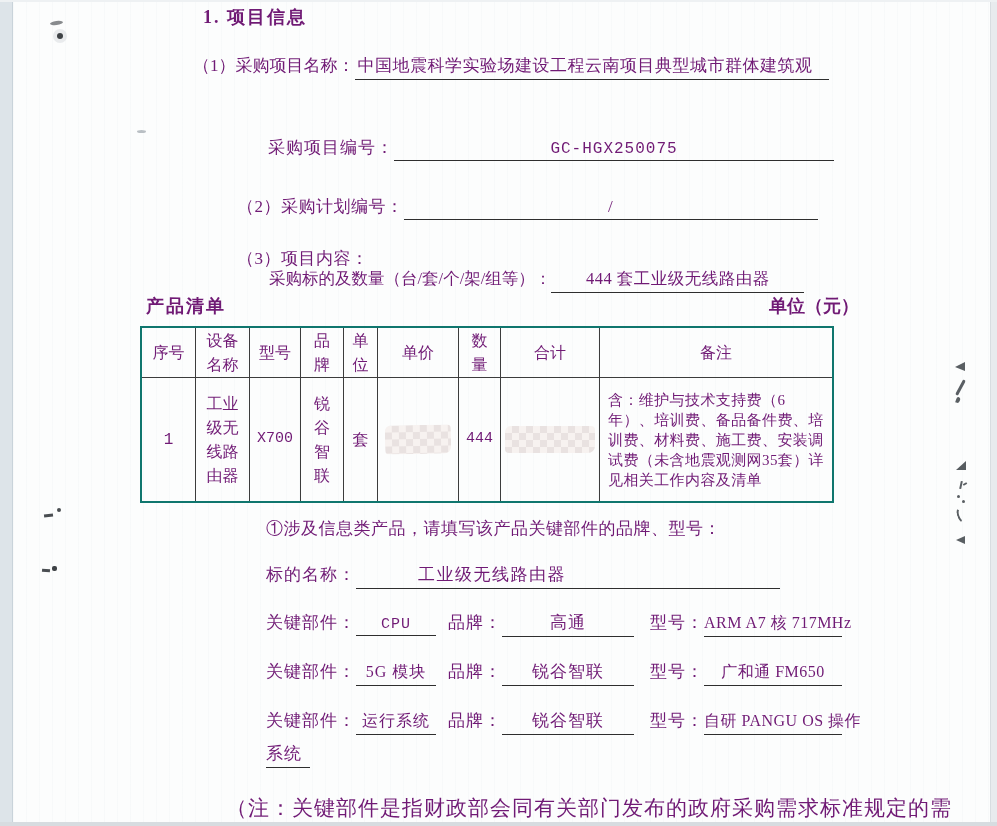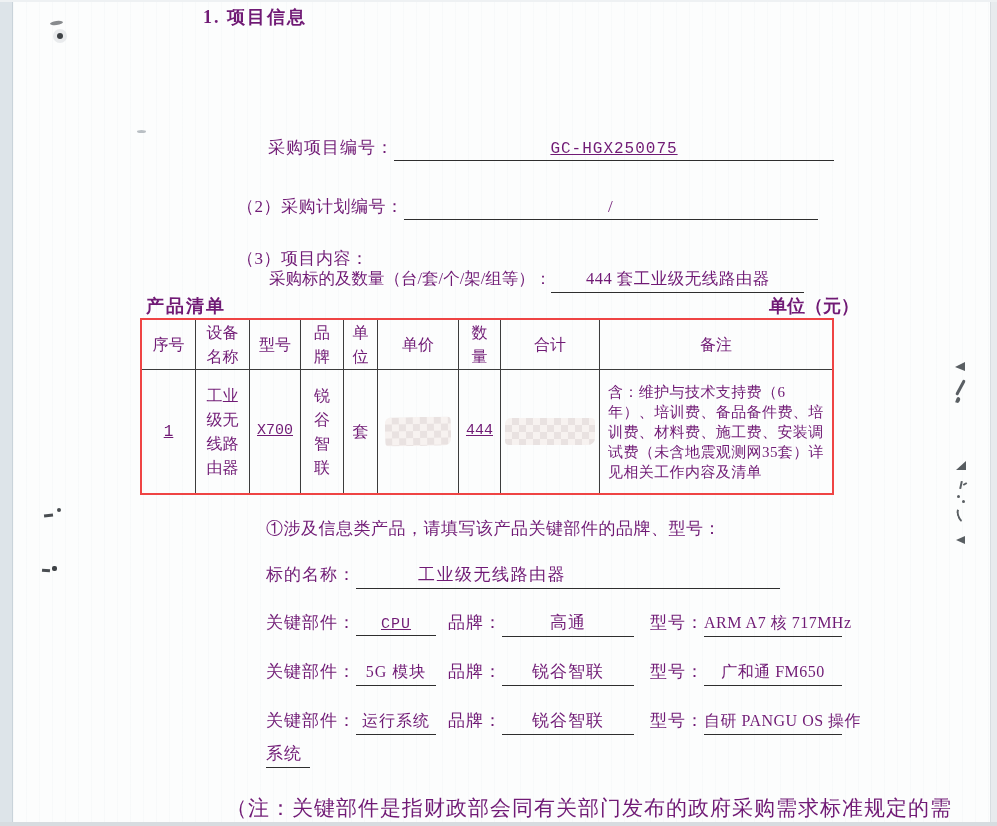--- a/index.html
+++ b/index.html
@@ -4,37 +4,37 @@
 <style>
   html,body{margin:0;padding:0;background:#fff;}
   .page{position:relative;width:997px;height:826px;overflow:hidden;background:#fcfdfd;
         font-family:"Liberation Serif","DejaVu Serif",serif;color:#701a75;}
   .stripes{position:absolute;inset:0;pointer-events:none;
         background:repeating-linear-gradient(90deg,rgba(173,190,200,0.06) 0 1px,rgba(255,255,255,0) 1px 13px);}
   .abs{position:absolute;}
   .flexrow{display:flex;align-items:baseline;}
   .u{border-bottom:1.6px solid #2e2e2e;padding-bottom:2px;}
   .center{text-align:center;}
-  .mono{font-family:"Liberation Mono","DejaVu Sans Mono",monospace;text-decoration:underline;}
+  .mono{font-family:"Liberation Mono","DejaVu Sans Mono",monospace;}
 
   .heading{left:203px;top:5px;font-size:18px;font-weight:bold;letter-spacing:2px;}
   .line1{left:193px;top:54px;width:636px;font-size:17px;}
   .line1 .val{flex:1;letter-spacing:0.5px;white-space:nowrap;padding-left:3px;}
   .line2{left:183px;top:99px;width:646px;font-size:17px;letter-spacing:1.5px;}
   .projno{left:268px;top:136px;font-size:17px;letter-spacing:1px;}
   .projno .val{width:440px;font-size:16px;letter-spacing:1px;}
   .planno{left:237px;top:195px;font-size:17px;letter-spacing:0.5px;}
   .planno .val{width:414px;}
   .content3{left:237px;top:247px;font-size:17px;letter-spacing:0.5px;}
   .qty{left:269px;top:268px;font-size:16.5px;}
   .qty .val{width:253px;letter-spacing:0.5px;}
   .plist{left:146px;top:294px;font-size:18px;font-weight:bold;letter-spacing:2px;}
   .unitnote{left:769px;top:294px;font-size:18px;font-weight:bold;}
 
-  .tbl{left:140px;top:318px;width:690px;border:2px solid #ef4444;display:grid;
+  .tbl{left:140px;top:326px;width:690px;border:2px solid #0f766e;display:grid;
        grid-template-columns:54px 54px 51px 43px 34px 81px 42px 99px 1fr;
        grid-template-rows:50px 123px;background:transparent;}
   .c{border-right:1.5px solid #3c3c3c;border-bottom:1.5px solid #3c3c3c;
      display:flex;align-items:center;justify-content:center;text-align:center;
      font-size:16px;line-height:1.5;word-break:break-all;}
   .c.lastcol{border-right:none;}
   .c.lastrow{border-bottom:none;}
   .c.wrap2{padding:0 5px;}
   .c.wrap1{padding:3px 12px;}
   .c.remark{justify-content:flex-start;text-align:left;padding:4px 8px;
@@ -66,20 +66,24 @@
   .art{position:absolute;}
 </style>
 </head>
 <body>
 
 <div class="page">
   <div class="stripes"></div>
 
   <div class="abs heading">1. 项目信息</div>
 
+  <div class="abs line1 flexrow">
+    <span>（1）采购项目名称：</span>
+    <span class="u val">中国地震科学实验场建设工程云南项目典型城市群体建筑观</span>
+  </div>
 
   <div class="abs projno flexrow">
     <span>采购项目编号：</span>
     <span class="u val center mono">GC-HGX250075</span>
   </div>
 
   <div class="abs planno flexrow">
     <span>（2）采购计划编号：</span>
     <span class="u val center">/</span>
   </div>

